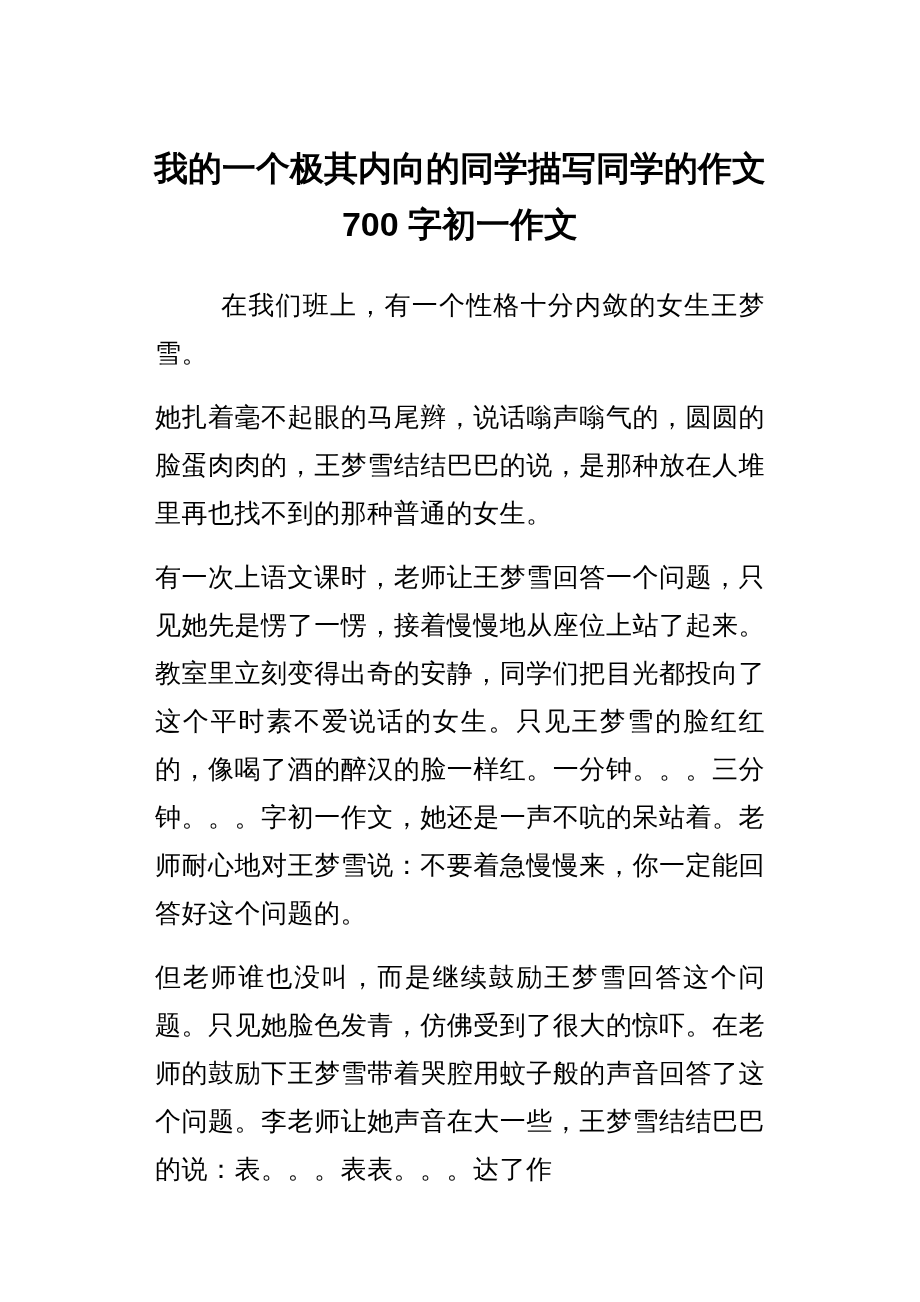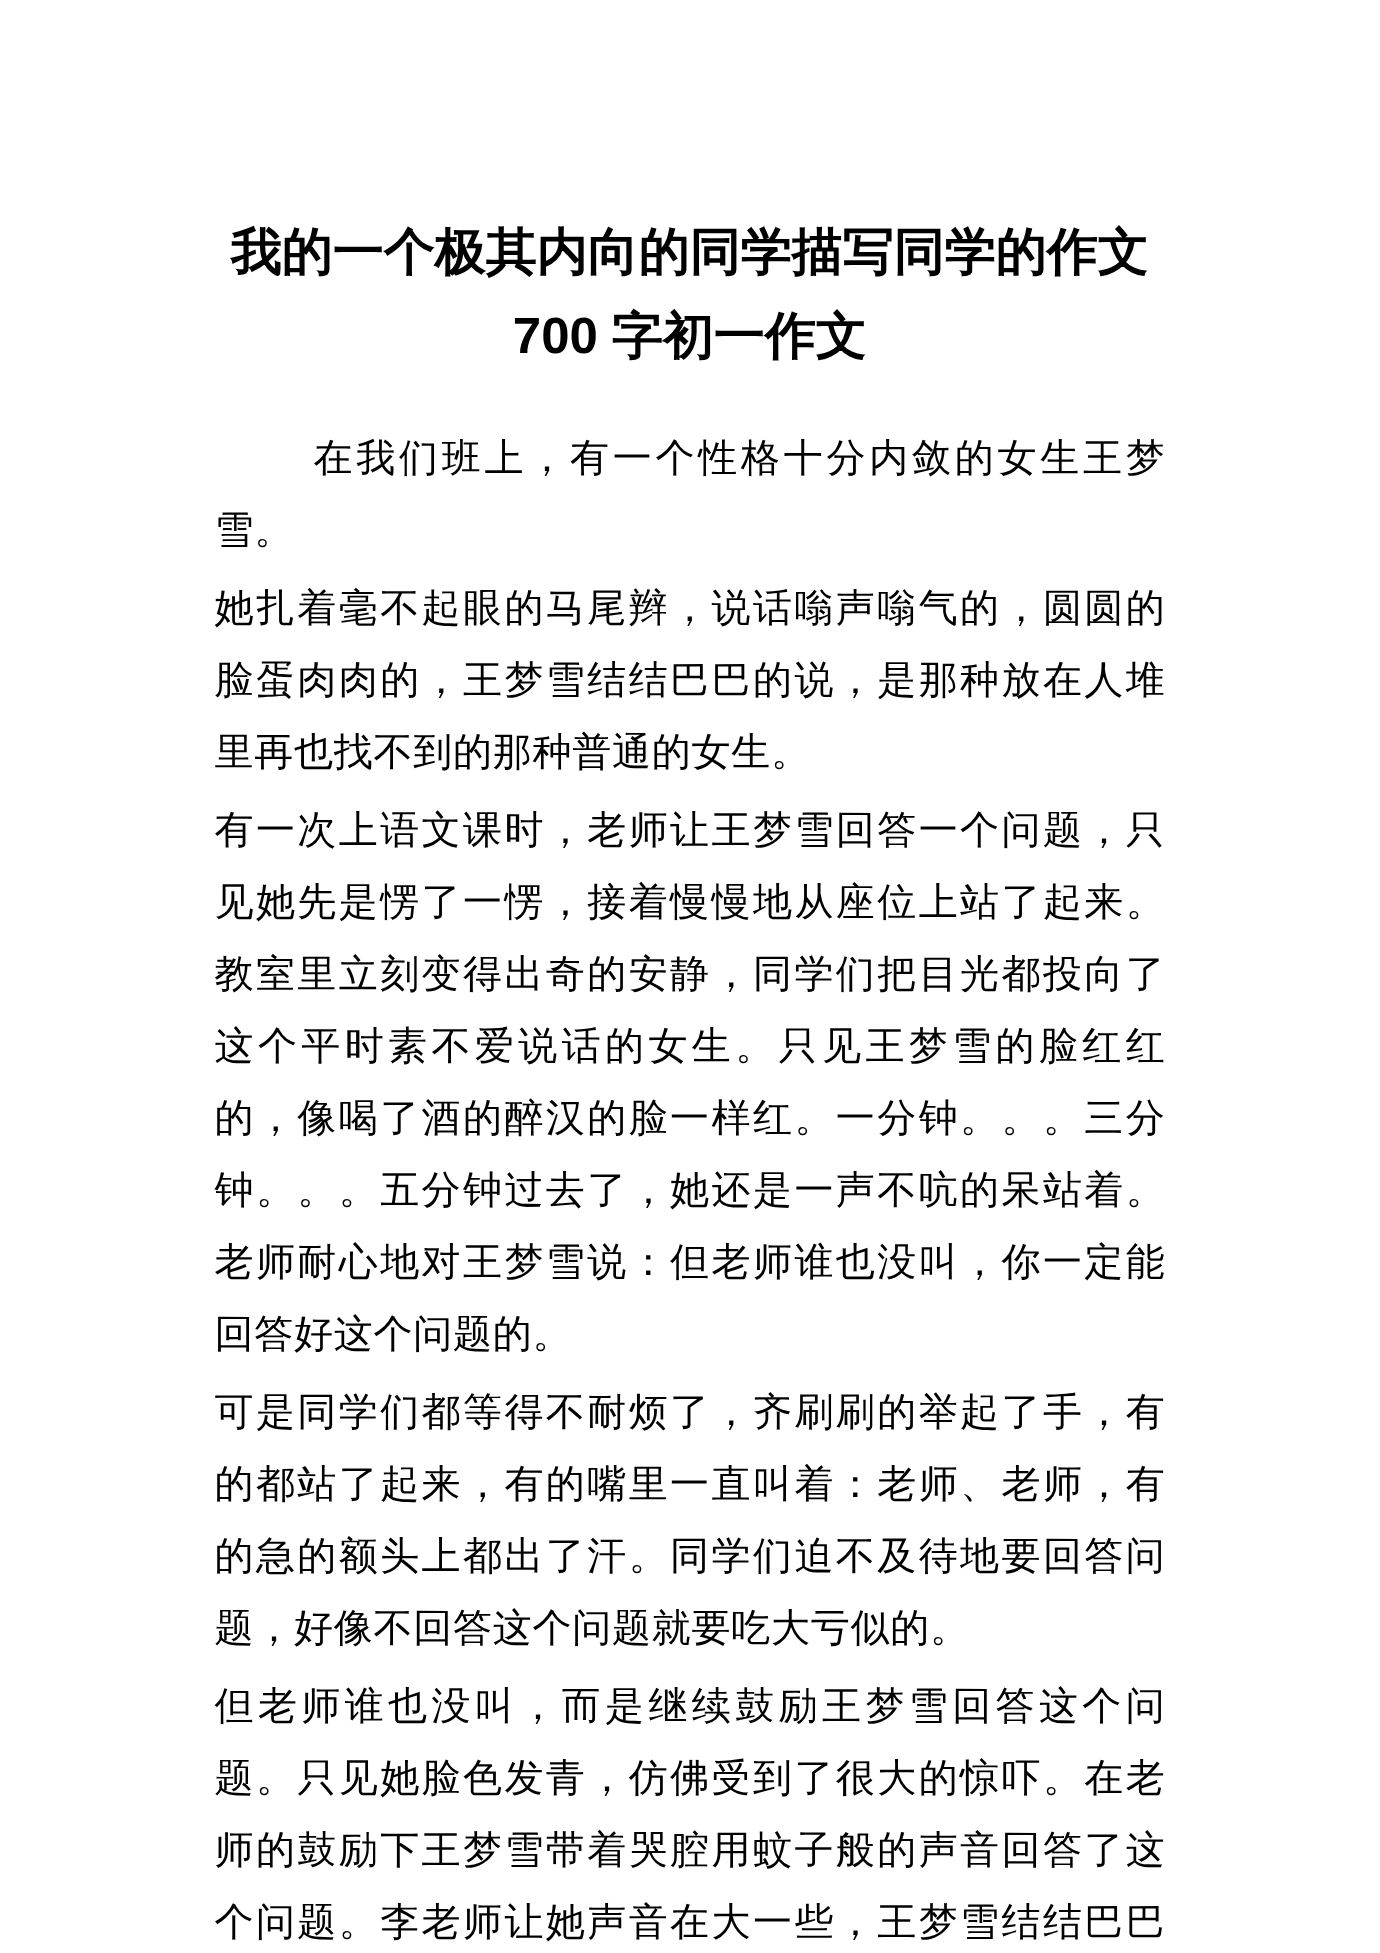--- a/index.html
+++ b/index.html
@@ -30,39 +30,38 @@
   }
   .doc-body {
     width: 642px;
     margin: 30px auto 0 auto;
     font-size: 26px;
     line-height: 48px;
     letter-spacing: 0.5px;
     color: #000000;
   }
   .doc-body p {
-    margin: 4px;
+    margin: 16px;
     padding: 0;
     text-align: justify;
   }
   .doc-body p.indent-first {
     text-indent: 66px;
   }
 </style>
 </head>
 <body>
 
 <div class="page">
 
   <div class="doc-title">
     <span class="title-line">我的一个极其内向的同学描写同学的作文</span>
     <span class="title-line">700 字初一作文</span>
   </div>
 
   <div class="doc-body">
     <p class="indent-first">在我们班上，有一个性格十分内敛的女生王梦雪。</p>
     <p>她扎着毫不起眼的马尾辫，说话嗡声嗡气的，圆圆的脸蛋肉肉的，王梦雪结结巴巴的说，是那种放在人堆里再也找不到的那种普通的女生。</p>
-    <p>有一次上语文课时，老师让王梦雪回答一个问题，只见她先是愣了一愣，接着慢慢地从座位上站了起来。教室里立刻变得出奇的安静，同学们把目光都投向了这个平时素不爱说话的女生。只见王梦雪的脸红红的，像喝了酒的醉汉的脸一样红。一分钟。。。三分钟。。。五分钟过去了，她还是一声不吭的呆站着。老师耐心地对王梦雪说：但老师谁也没叫，你一定能回答好这个问题的。</p>
-    <p>可是同学们都等得不耐烦了，齐刷刷的举起了手，有的都站了起来，有的嘴里一直叫着：老师、老师，有的急的额头上都出了汗。同学们迫不及待地要回答问题，好像不回答这个问题就要吃大亏似的。</p>
+    <p>有一次上语文课时，老师让王梦雪回答一个问题，只见她先是愣了一愣，接着慢慢地从座位上站了起来。教室里立刻变得出奇的安静，同学们把目光都投向了这个平时素不爱说话的女生。只见王梦雪的脸红红的，像喝了酒的醉汉的脸一样红。一分钟。。。三分钟。。。字初一作文，她还是一声不吭的呆站着。老师耐心地对王梦雪说：不要着急慢慢来，你一定能回答好这个问题的。</p>
     <p>但老师谁也没叫，而是继续鼓励王梦雪回答这个问题。只见她脸色发青，仿佛受到了很大的惊吓。在老师的鼓励下王梦雪带着哭腔用蚊子般的声音回答了这个问题。李老师让她声音在大一些，王梦雪结结巴巴的说：表。。。表表。。。达了作</p>
   </div>
 
 </div>
 
 </body></html>

